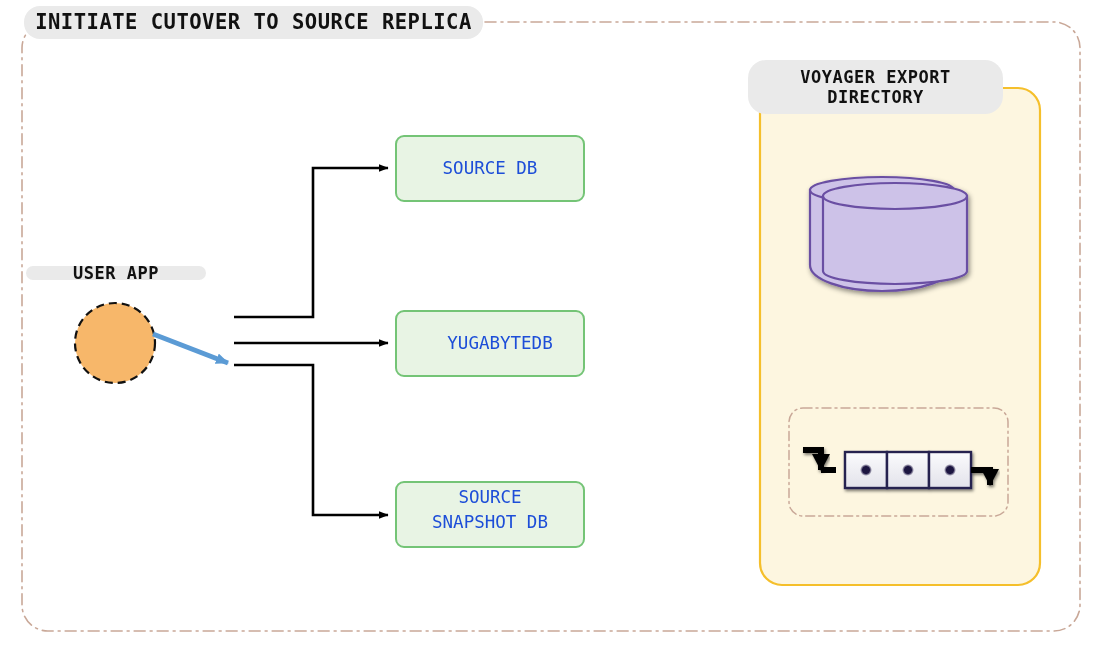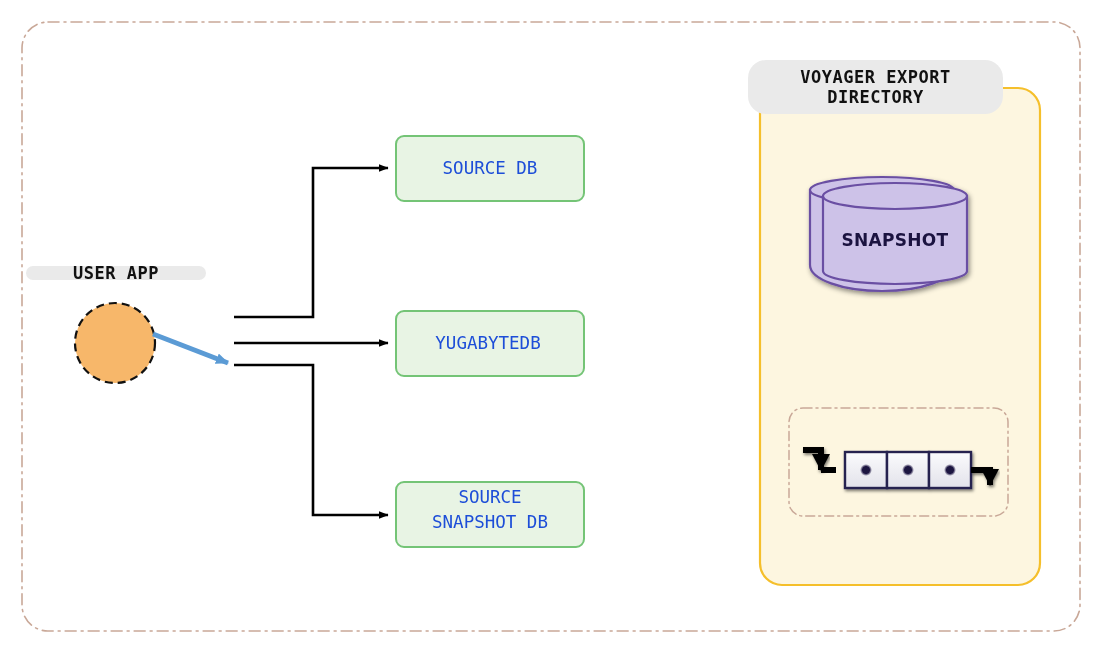--- a/index.html
+++ b/index.html
@@ -170,37 +170,37 @@
 
     <path d="M234,343 L388,343" fill="none" stroke="#000000" stroke-width="2.6" marker-end="url(#arrowBlack)"></path>
 
     <path d="M234,365 L313,365 L313,515 L388,515" fill="none" stroke="#000000" stroke-width="2.6" stroke-linejoin="miter" marker-end="url(#arrowBlack)"></path>
 
     <circle cx="115" cy="343" r="40" fill="#f7b76a" stroke="#111111" stroke-width="2.2" stroke-dasharray="8 5"></circle>
 
     <path d="M153,334 L228,363" fill="none" stroke="#5b9bd5" stroke-width="5" marker-end="url(#arrowBlue)"></path>
   </svg>
 
+  <div class="lbl pill" id="title-pill">INITIATE CUTOVER TO SOURCE REPLICA</div>
 
   <div class="lbl pill" id="userapp-pill">USER APP</div>
 
   <div class="lbl pill" id="voyager-pill">
     <span>VOYAGER EXPORT</span>
     <span>DIRECTORY</span>
   </div>
 
 
   <div class="boxlabel" style="left:396px; top:136px; width:188px; height:65px;">
     <span>SOURCE DB</span>
   </div>
 
-  <div class="boxlabel" style="left:380px; top:311px; width:216px; height:65px;">
+  <div class="boxlabel" style="left:392px; top:311px; width:216px; height:65px;">
     <span>YUGABYTEDB</span>
   </div>
 
   <div class="boxlabel" style="left:396px; top:482px; width:188px; height:56px;">
     <span>SOURCE</span>
     <span>SNAPSHOT DB</span>
   </div>
 
-  <div id="snapshot-label">SNAPSHOT</div>
 
 </div>
 
 </body></html>

